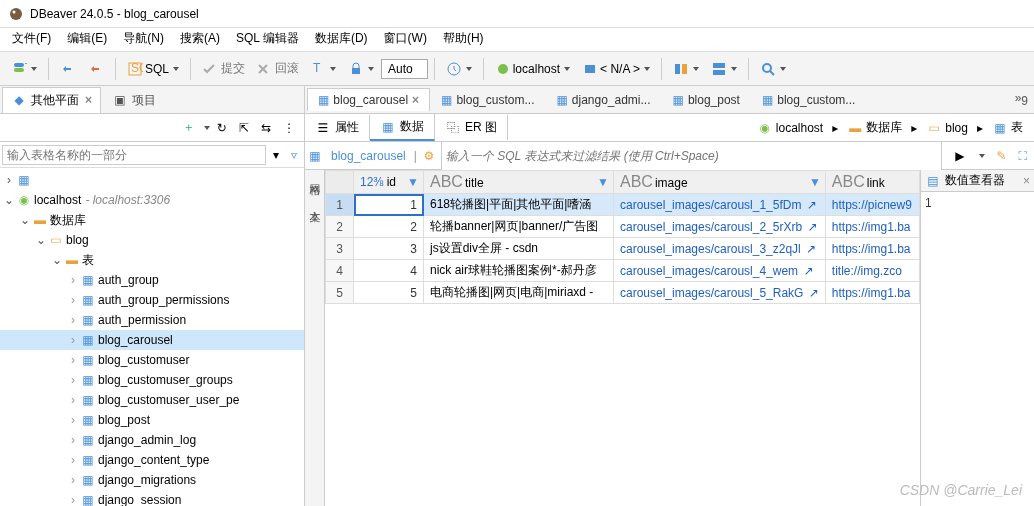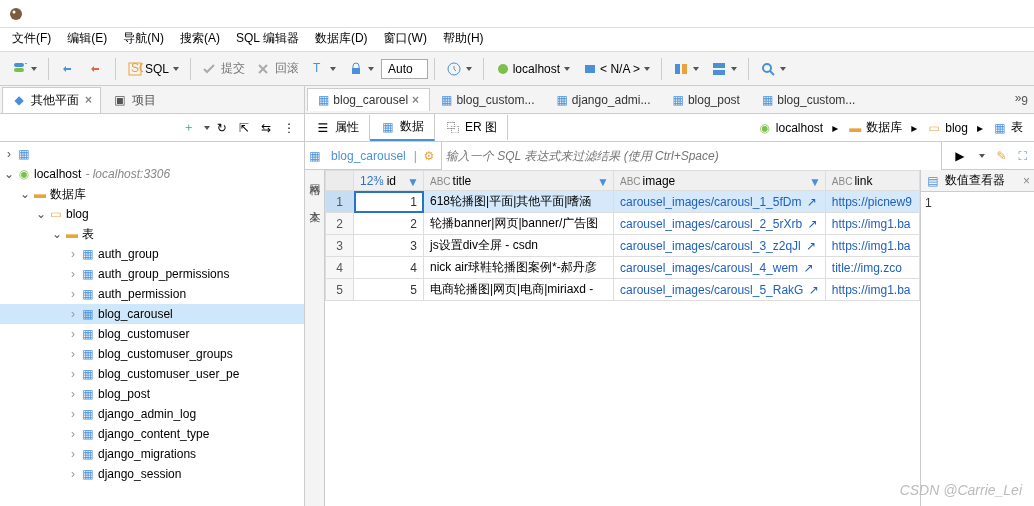--- a/index.html
+++ b/index.html
@@ -68,32 +68,33 @@
 tr.rsel td{background:#d6e9fb;}
 tr.rsel td.rown{background:#c6ddf3;}
 tr.active-cell td:nth-child(2){outline:2px solid #2a72c8;outline-offset:-2px;background:#fff;}
 .valpanel{width:114px;border-left:1px solid #ccc;background:#fff;}
 .valpanel .hdr{height:22px;display:flex;align-items:center;gap:4px;padding:0 4px;border-bottom:1px solid #ccc;background:#f4f4f4;}
 .valpanel .hdr .x{margin-left:auto;color:#888;cursor:default;}
 .valpanel .body{padding:4px;color:#333;}
 .watermark{position:absolute;right:12px;bottom:8px;color:#bbb;font-style:italic;font-size:14px;pointer-events:none;}
 svg.i{width:16px;height:16px;}
 .th-id{color:#2a72c8;}
-.th-abc{color:#888;font-size:10px;margin-right:2px;}
+.th-abc{color:#888;font-size:16px;margin-right:2px;}
 </style>
 </head>
 <body>
 
 <div class="titlebar">
   <span class="ic">
     <svg viewBox="0 0 16 16">
         <circle cx="8" cy="8" r="6" fill="#7b5c3e"></circle>
         <circle cx="6" cy="6" r="1.5" fill="#fff"></circle>
       </svg>
   </span>
+  <span>DBeaver 24.0.5 - blog_carousel</span>
 </div>
 
 <div class="menubar">
   <span>文件(F)</span>
   <span>编辑(E)</span>
   <span>导航(N)</span>
   <span>搜索(A)</span>
   <span>SQL 编辑器</span>
   <span>数据库(D)</span>
   <span>窗口(W)</span>
@@ -218,20 +219,25 @@
         <span>项目</span>
       </div>
     </div>
     <div class="panel-tools">
       <span class="tbtn" style="color:#3a7">＋</span>
         <span class="dd"></span>
       <span class="tbtn">↻</span>
       <span class="tbtn">⇱</span>
       <span class="tbtn">⇆</span>
       <span class="tbtn">⋮</span>
+    </div>
+    <div class="search-strip">
+      <input placeholder="输入表格名称的一部分" style="">
+      <span class="tbtn">▾</span>
+      <span class="tbtn" style="color:#4a90d9">▿</span>
     </div>
     <div class="tree">
       <div class="trow" style="padding-left:2px">
           <span class="tw">›</span>
           <span class="ic ic-db">▦</span>
         </div>
       <div class="trow" style="padding-left:2px">
           <span class="tw">⌄</span>
           <span class="ic ic-conn">◉</span>
           <span class="tlabel">localhost</span>

